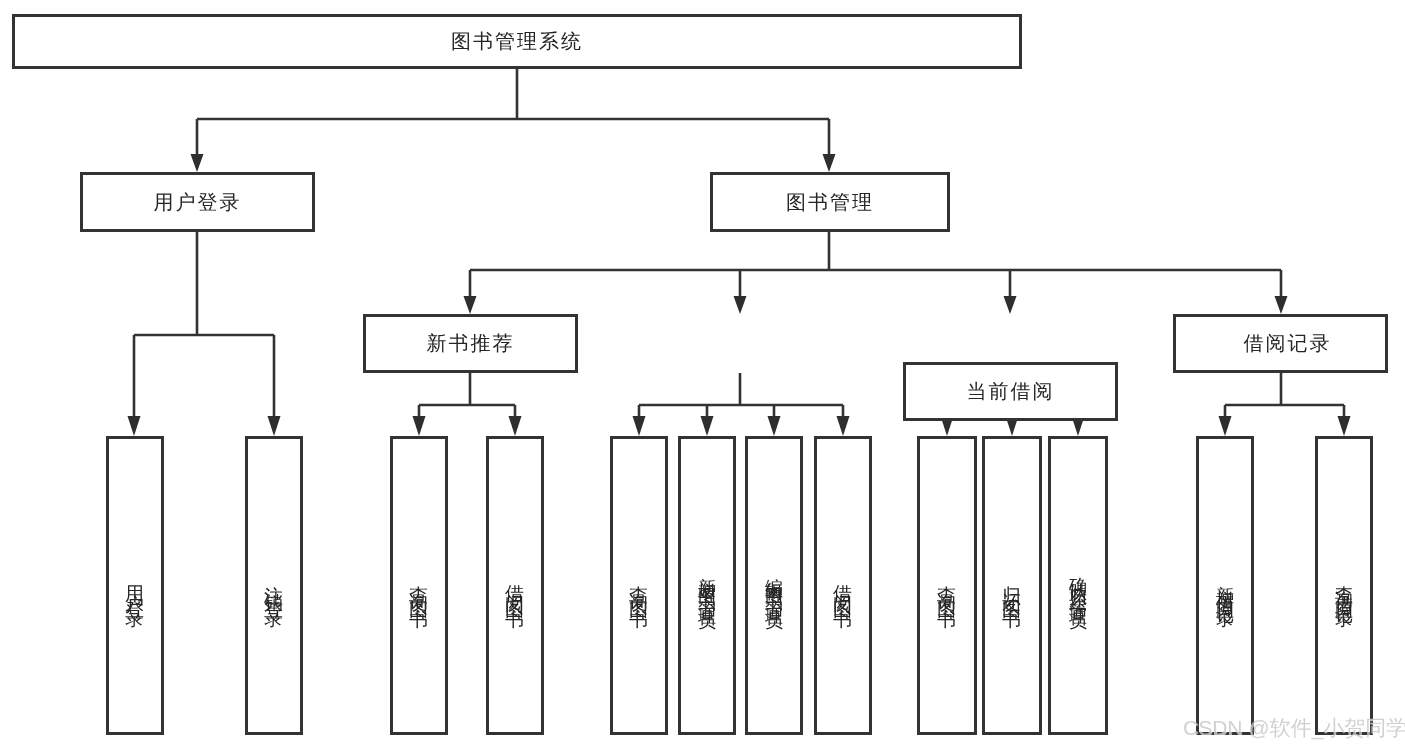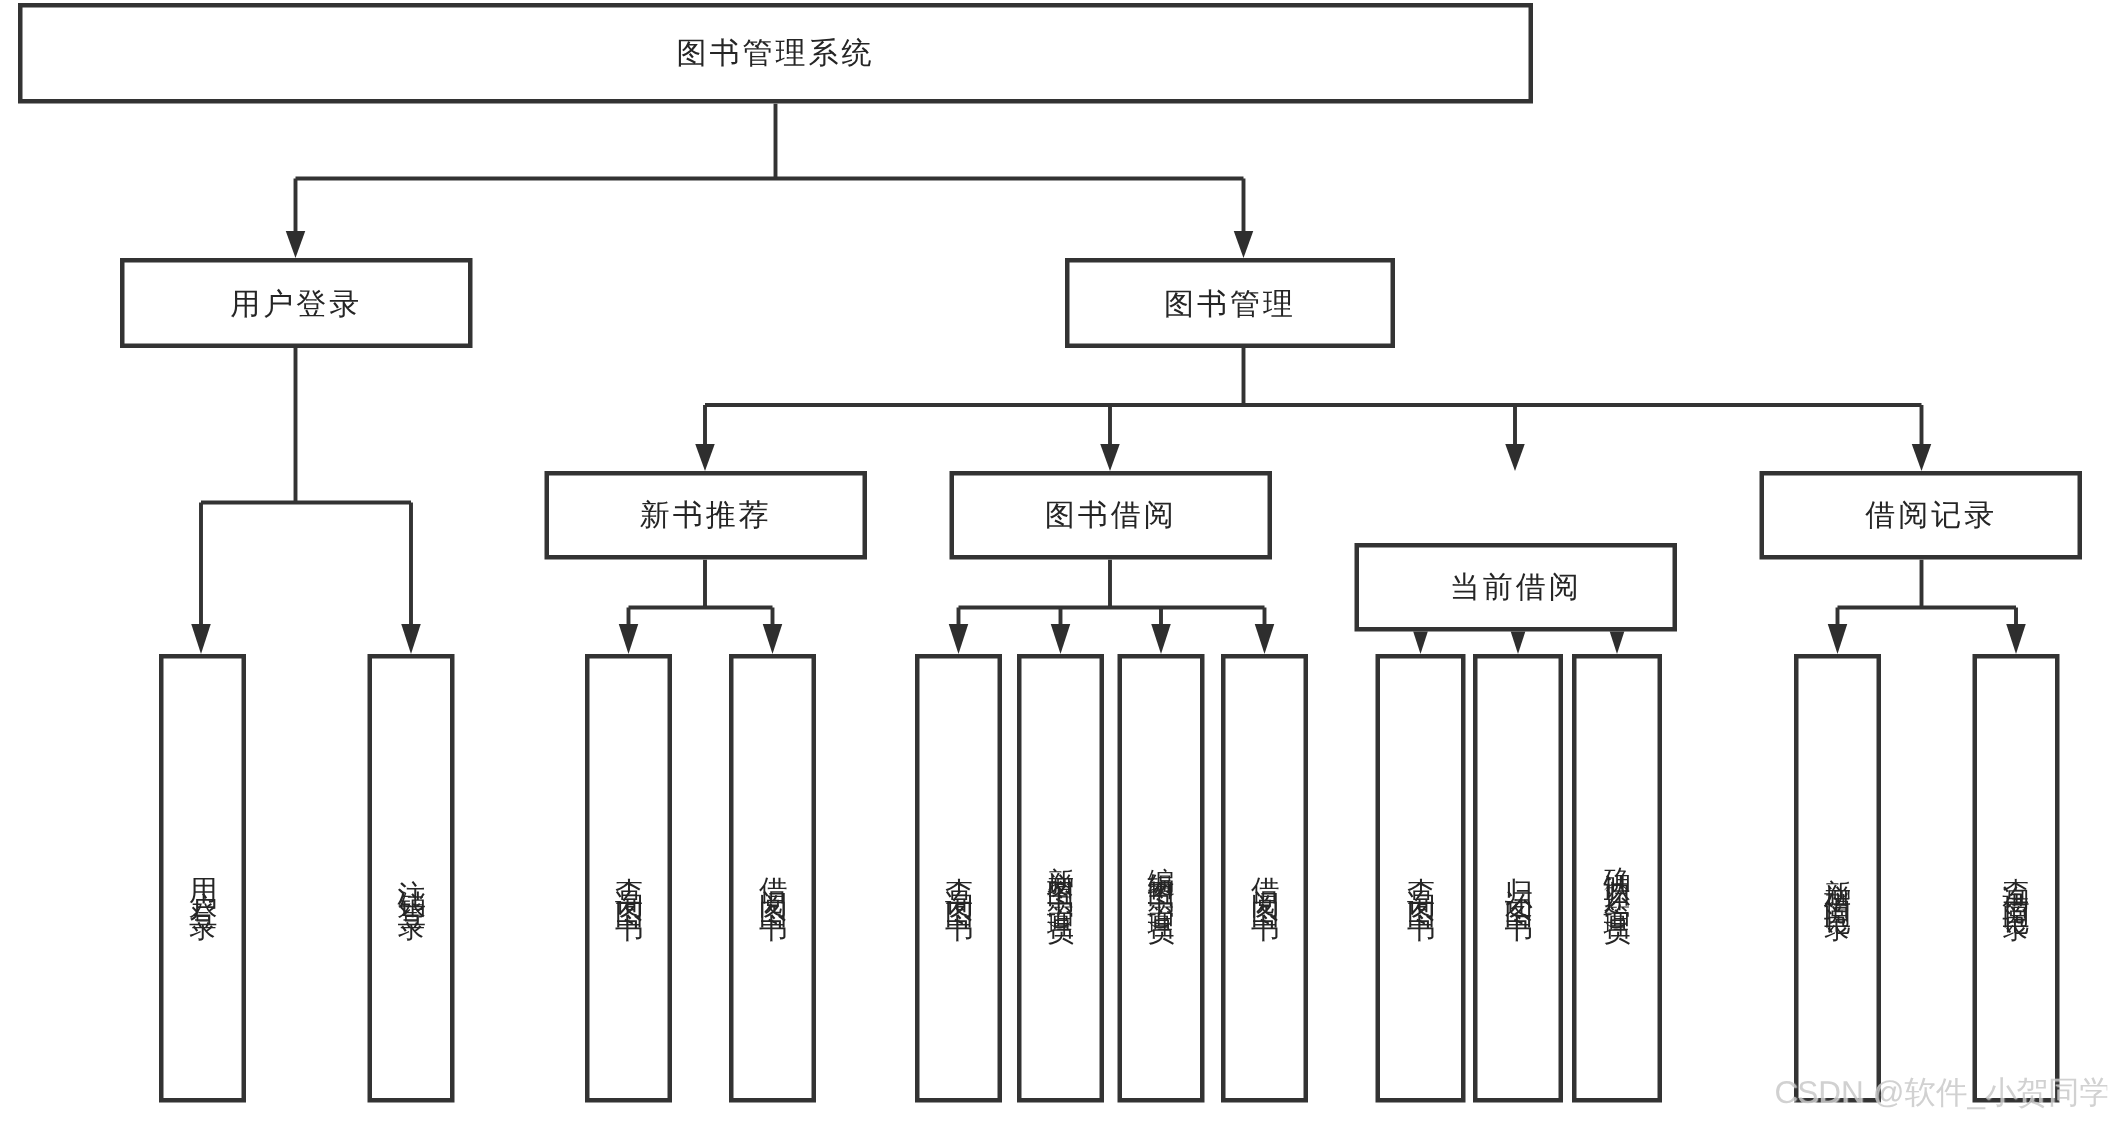--- a/index.html
+++ b/index.html
@@ -29,24 +29,24 @@
     letter-spacing: 2px;
     text-align: center;
   }
   .vbox {
     writing-mode: vertical-rl;
     font-size: 19px;
     letter-spacing: 8px;
     line-height: 1;
   }
   
-  #n-root   { left: 12px;  top: 2px;  width: 1010px; height: 67px; }
+  #n-root   { left: 12px;  top: 14px;  width: 1010px; height: 55px; }
   
   #n-login  { left: 80px;  top: 172px; width: 235px; height: 60px; }
-  #n-mgmt   { left: 710px; top: 172px; width: 220px; height: 60px; }
+  #n-mgmt   { left: 710px; top: 172px; width: 240px; height: 60px; }
   
   #n-rec    { left: 363px;  top: 314px; width: 215px; height: 59px; }
   #n-bor    { left: 633px;  top: 314px; width: 215px; height: 59px; }
   #n-cur    { left: 903px;  top: 314px; width: 215px; height: 59px; margin-top: 48px; }
   #n-hist   { left: 1173px; top: 314px; width: 215px; height: 59px; padding-left: 14px; }
   
   .leaf { top: 436px; height: 299px; width: 58px; }
   #l-ulogin  { left: 106px; }
   #l-ulogout { left: 245px; }
   #l-rquery  { left: 390px; }
@@ -124,21 +124,20 @@
       <polygon points="1337.5,416 1350.5,416 1344,436"></polygon>
     </g>
   </svg>
 
   <div class="box" id="n-root">图书管理系统</div>
 
   <div class="box" id="n-login">用户登录</div>
   <div class="box" id="n-mgmt">图书管理</div>
 
   <div class="box" id="n-rec">新书推荐</div>
-  <div class="box" id="n-bor">图书借阅</div>
   <div class="box" id="n-cur">当前借阅</div>
   <div class="box" id="n-hist">借阅记录</div>
 
   <div class="box vbox leaf" id="l-ulogin">用户登录</div>
   <div class="box vbox leaf" id="l-ulogout">注销登录</div>
   <div class="box vbox leaf" id="l-rquery">查询图书</div>
   <div class="box vbox leaf" id="l-rborrow">借阅图书</div>
   <div class="box vbox leaf" id="l-bquery">查询图书</div>
   <div class="box vbox leaf" id="l-badd">新增图书（管理员）</div>
   <div class="box vbox leaf" id="l-bedit">编辑图书（管理员）</div>

